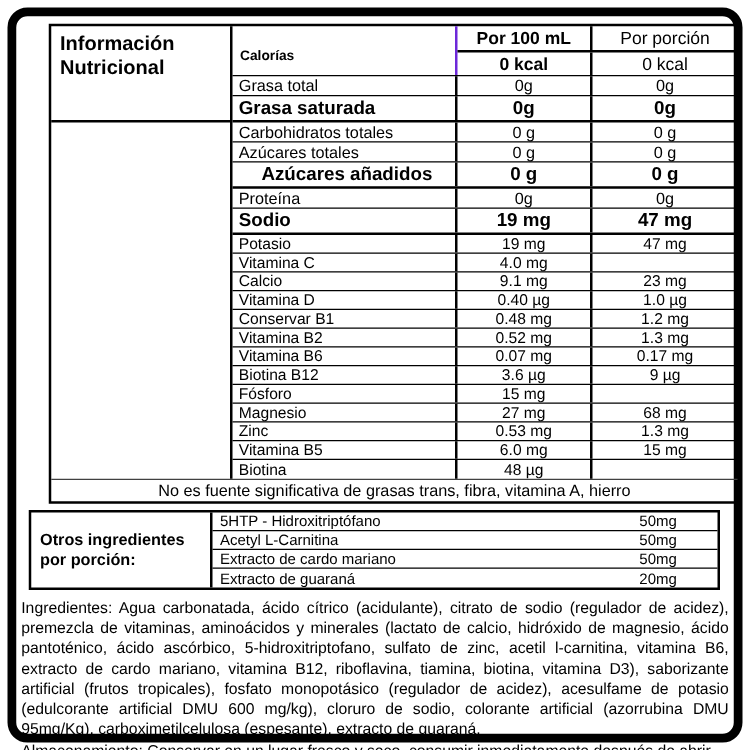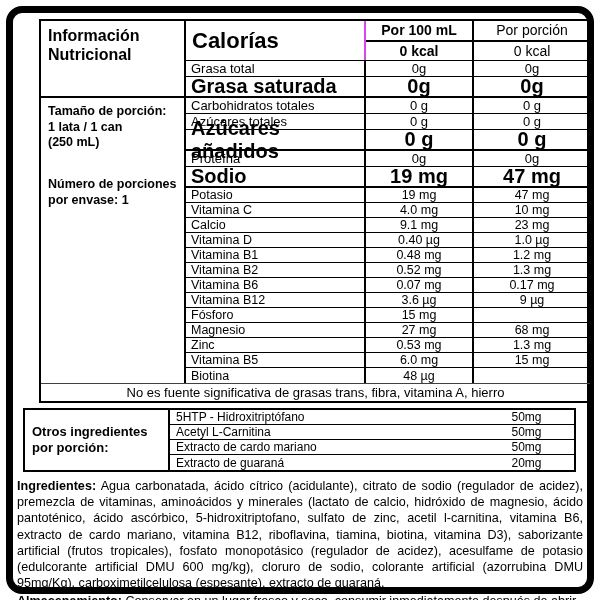--- a/index.html
+++ b/index.html
@@ -14,36 +14,36 @@
   .nt-main { display:flex; }
   .nt-left { flex:0 0 145px; border-right:2px solid #000; }
   .nt-title { height:77px; border-bottom:2px solid #000; padding:5px 7px;
               font-size:16px; font-weight:bold; line-height:1.2; }
   .nt-serving { height:285px; padding:6px 7px; font-size:12.5px; font-weight:bold; line-height:1.25; }
   .pre { white-space:pre-line; }
   .nt-servings-count { margin-top:26px; }
   .nt-right { flex:1; display:flex; flex-direction:column; }
 
   .cal { display:flex; height:40px; border-bottom:1px solid #000; }
-  .cal-name { flex:0 0 180px; border-right:2px solid #d946ef; padding:7px 6px;
-              font-size:22px; font-weight:bold; }
+  .cal-name { flex:0 0 180px; border-right:2px solid #6d28d9; padding:18px 6px;
+              font-size:11px; font-weight:bold; }
   .cal-vals { flex:1; display:flex; flex-direction:column; }
   .cal-hdr, .cal-kcal { display:flex; }
   .cal-hdr { height:21px; border-bottom:2px solid #000; }
   .cal-kcal { height:19px; }
   .cv1 { flex:0 0 108px; border-right:2px solid #000; display:flex; align-items:center;
          justify-content:center; font-size:14px; font-weight:bold; }
   .cv2 { flex:1; display:flex; align-items:center; justify-content:center;
          font-size:14px; font-weight:normal; }
 
   .tr { display:flex; border-bottom:1px solid #000; }
   .tr:last-child { border-bottom:none; }
   .tr-reg { height:16px; font-size:13px; }
   .tr-sm  { height:15px; font-size:12.5px; }
-  .tr-bold{ height:21px; font-size:20px; font-weight:bold; border-bottom-width:2px; }
+  .tr-bold{ height:21px; font-size:15px; font-weight:bold; border-bottom-width:2px; }
   .td { display:flex; align-items:center; }
   .td.name { flex:0 0 180px; border-right:2px solid #000; padding-left:5px; }
   .td.v1 { flex:0 0 108px; border-right:2px solid #000; justify-content:center; }
   .td.v2 { flex:1; justify-content:center; }
   .ind1 { padding-left:12px; }
   .ind2 { padding-left:17px; }
   .cen { justify-content:center; padding-left:0; }
 
   .nt-note { border-top:1px solid #404040; height:18px; display:flex; align-items:center;
              justify-content:center; font-size:13px; }
@@ -54,41 +54,35 @@
              padding:2px 7px; font-size:13px; font-weight:bold; line-height:1.25; }
   .ot-right { flex:1; display:flex; flex-direction:column; }
   .ot-row { display:flex; height:15px; border-bottom:1px solid #000; font-size:12px; }
   .ot-row:last-child { border-bottom:none; }
   .ot-name { flex:1; display:flex; align-items:center; padding-left:6px; }
   .ot-amt { flex:0 0 95px; display:flex; align-items:center; justify-content:center; }
 
   
   .para { margin:6px 0 0 -6px; width:566px; font-size:12.6px; line-height:16.2px;
           text-align:justify; }
-  .para b { font-weight:bold;margin-top:46px; }
+  .para b { font-weight:normal;margin-top:46px; }
   .storage { margin-top:2px; text-align:left; }
 </style>
 </head>
 <body>
 
 <div class="frame"></div>
 
 <div class="content">
 
   <div class="nt">
     <div class="nt-main">
 
       <div class="nt-left">
         <div class="nt-title">Información Nutricional</div>
-        <div class="nt-serving">
-          <div class="pre">Tamaño de porción:
-1 lata / 1 can
-(250 mL)</div>
-          <div class="nt-servings-count">Número de porciones por envase: 1</div>
-        </div>
       </div>
 
       <div class="nt-right">
 
         <div class="cal">
           <div class="cal-name">Calorías</div>
           <div class="cal-vals">
             <div class="cal-hdr">
               <div class="cv1">Por 100 mL</div>
               <div class="cv2">Por porción</div>
@@ -136,49 +130,48 @@
           <div class="td v2">47 mg</div>
         </div>
         <div class="tr tr-sm">
           <div class="td name">Potasio</div>
           <div class="td v1">19 mg</div>
           <div class="td v2">47 mg</div>
         </div>
         <div class="tr tr-sm">
           <div class="td name">Vitamina C</div>
           <div class="td v1">4.0 mg</div>
-          <div class="td v2">10 mg</div>
         </div>
         <div class="tr tr-sm">
           <div class="td name">Calcio</div>
           <div class="td v1">9.1 mg</div>
           <div class="td v2">23 mg</div>
         </div>
         <div class="tr tr-sm">
           <div class="td name">Vitamina D</div>
           <div class="td v1">0.40 µg</div>
           <div class="td v2">1.0 µg</div>
         </div>
         <div class="tr tr-sm">
-          <div class="td name">Vitamina B1</div>
+          <div class="td name">Conservar B1</div>
           <div class="td v1">0.48 mg</div>
           <div class="td v2">1.2 mg</div>
         </div>
         <div class="tr tr-sm">
           <div class="td name">Vitamina B2</div>
           <div class="td v1">0.52 mg</div>
           <div class="td v2">1.3 mg</div>
         </div>
         <div class="tr tr-sm">
           <div class="td name">Vitamina B6</div>
           <div class="td v1">0.07 mg</div>
           <div class="td v2">0.17 mg</div>
         </div>
         <div class="tr tr-sm">
-          <div class="td name">Vitamina B12</div>
+          <div class="td name">Biotina B12</div>
           <div class="td v1">3.6 µg</div>
           <div class="td v2">9 µg</div>
         </div>
         <div class="tr tr-sm">
           <div class="td name">Fósforo</div>
           <div class="td v1">15 mg</div>
         </div>
         <div class="tr tr-sm">
           <div class="td name">Magnesio</div>
           <div class="td v1">27 mg</div>

